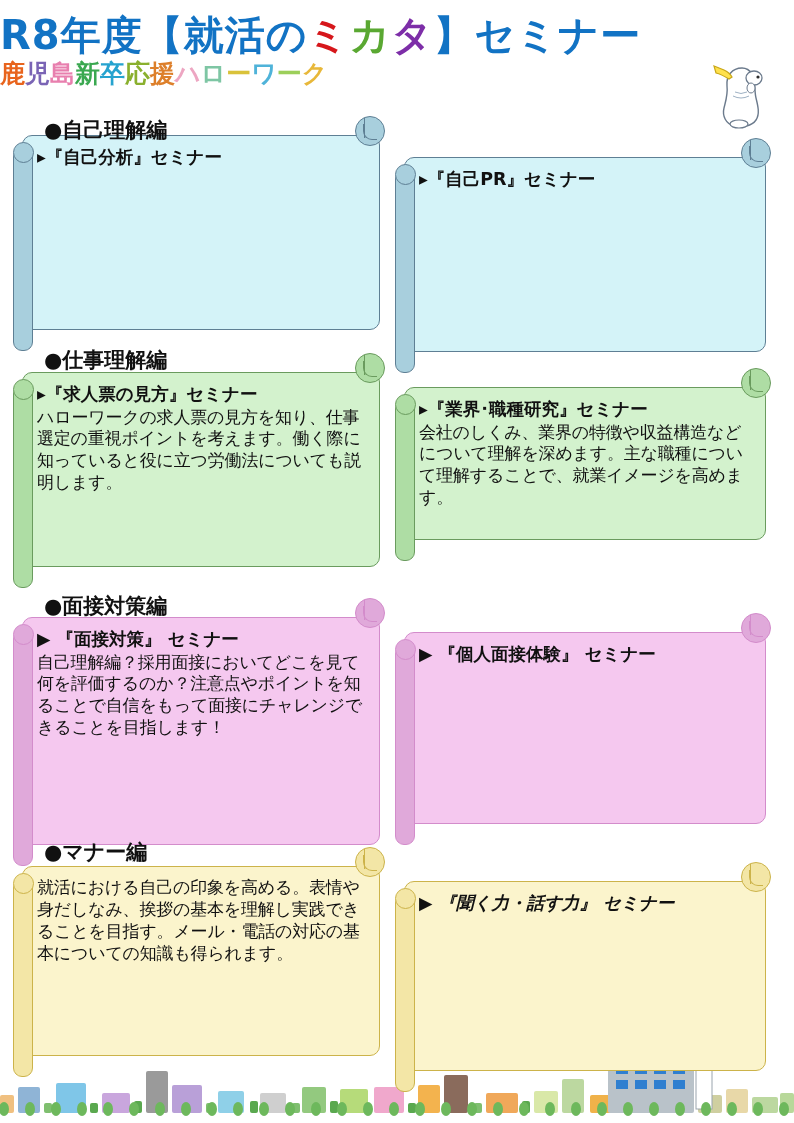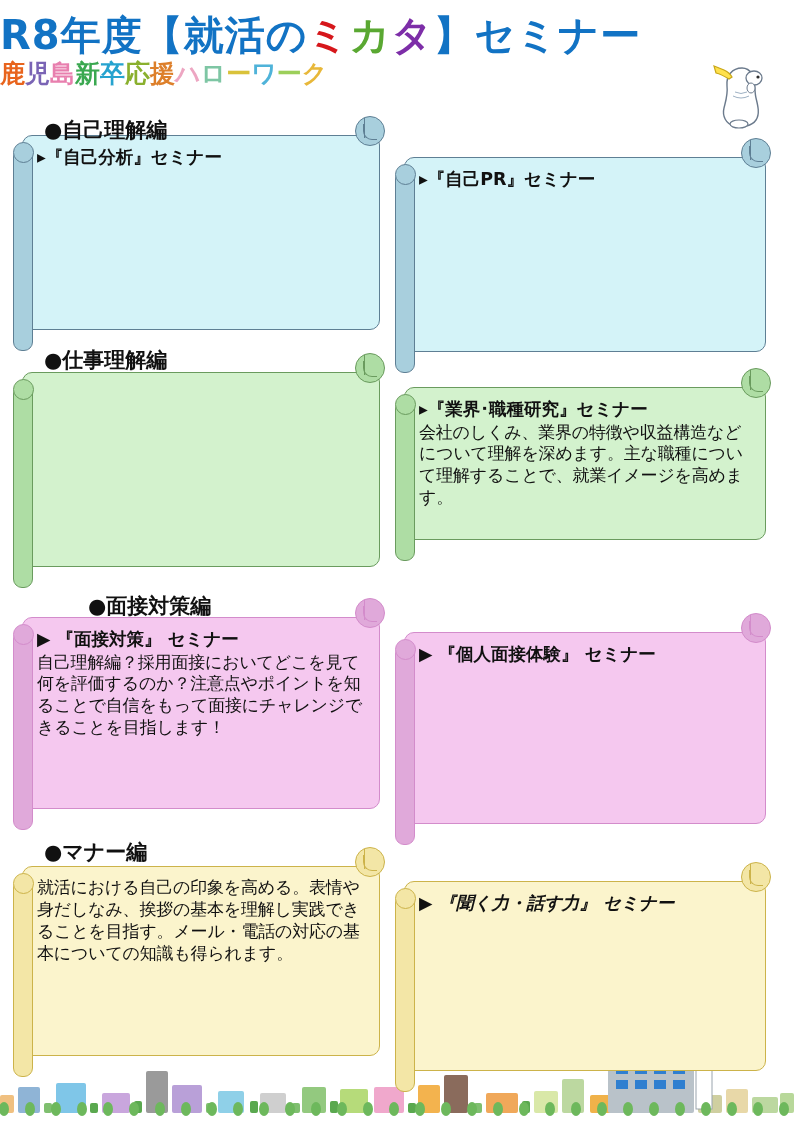--- a/index.html
+++ b/index.html
@@ -136,34 +136,38 @@
         <div class="hd">▸『自己PR』セミナー</div>
       </div>
     </div>
     <div class="sec-head" style="left: 44px; top: 346px;">●仕事理解編</div>
     <div class="card t-green" style="left: 22px; top: 372px; width: 358px; height: 195px;">
       <div class="roll-l"></div>
       <div class="knob-r"></div>
       <div class="knob-r-in"></div>
       <div class="tail"></div>
       <div class="knob-l"></div>
+      <div class="body">
+        <div class="hd">▸『求人票の見方』セミナー</div>
+        <div class="tx">ハローワークの求人票の見方を知り、仕事選定の重視ポイントを考えます。働く際に知っていると役に立つ労働法についても説明します。</div>
+      </div>
     </div>
     <div class="card t-green" style="left: 404px; top: 387px; width: 362px; height: 153px;">
       <div class="roll-l"></div>
       <div class="knob-r"></div>
       <div class="knob-r-in"></div>
       <div class="tail"></div>
       <div class="knob-l"></div>
       <div class="body">
         <div class="hd">▸『業界･職種研究』セミナー</div>
         <div class="tx">会社のしくみ、業界の特徴や収益構造などについて理解を深めます。主な職種について理解することで、就業イメージを高めます。</div>
       </div>
     </div>
-    <div class="sec-head" style="left: 44px; top: 592px; margin-left: 44px;">●面接対策編</div>
-    <div class="card t-pink" style="left: 22px; top: 617px; width: 358px; height: 192px; text-decoration: underline;">
+    <div class="sec-head" style="left: 44px; top: 592px;">●面接対策編</div>
+    <div class="card t-pink" style="left: 22px; top: 617px; width: 358px; height: 228px; text-decoration: underline;">
       <div class="roll-l"></div>
       <div class="knob-r"></div>
       <div class="knob-r-in"></div>
       <div class="tail"></div>
       <div class="knob-l"></div>
       <div class="body">
         <div class="hd hd-wide">▶ 『面接対策』 セミナー</div>
         <div class="tx">自己理解編？採用面接においてどこを見て何を評価するのか？注意点やポイントを知ることで自信をもって面接にチャレンジできることを目指します！</div>
       </div>
     </div>

